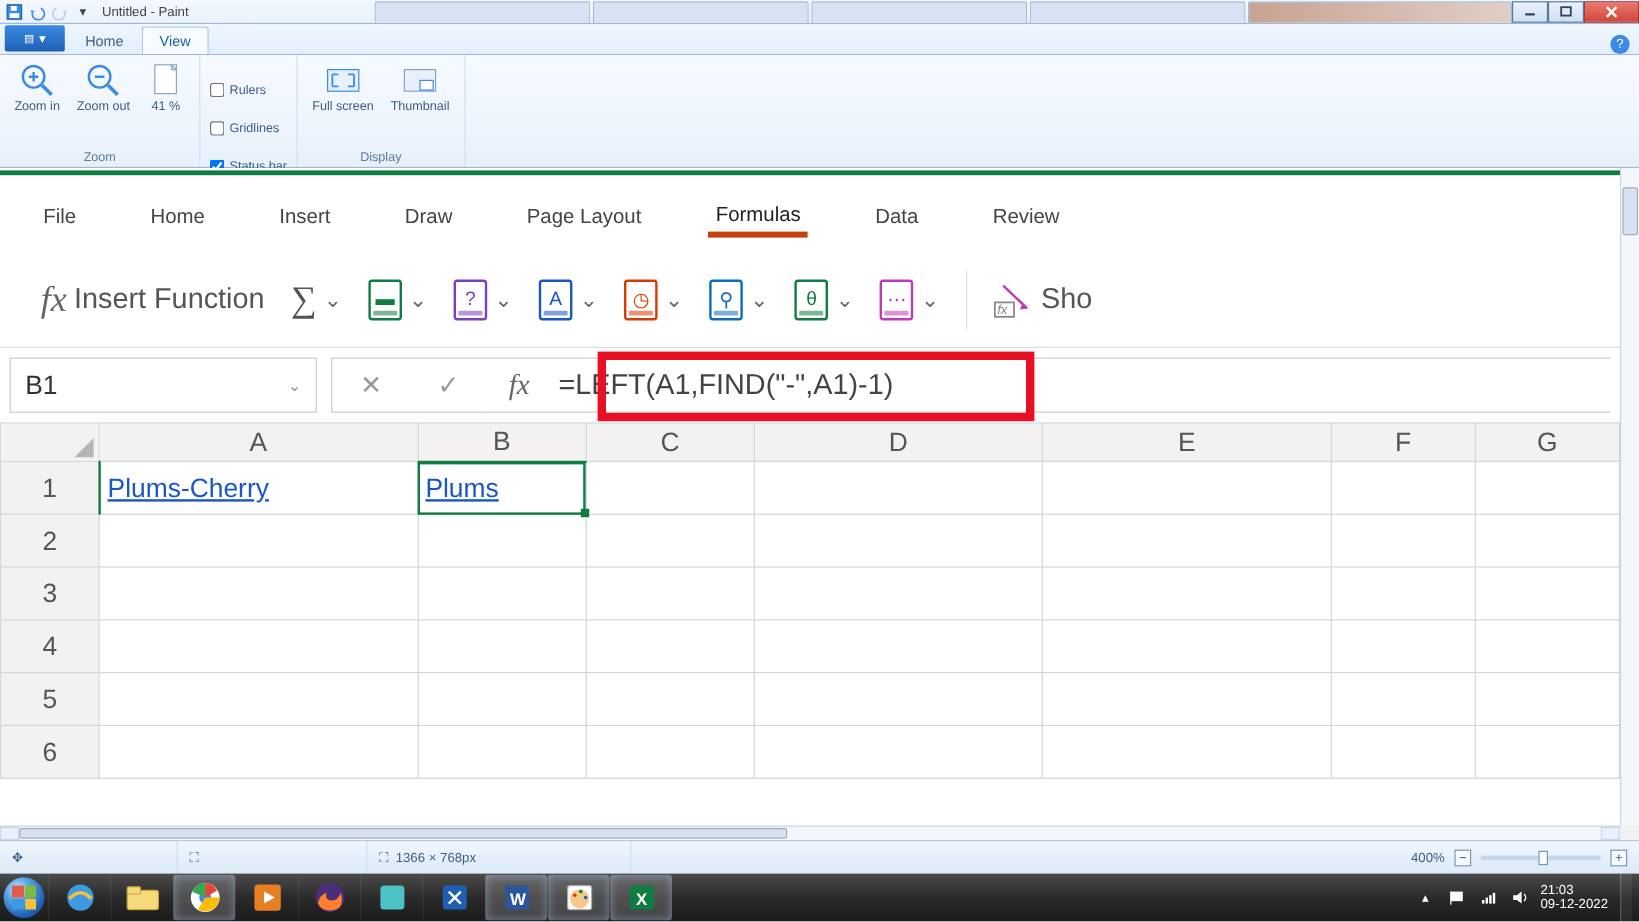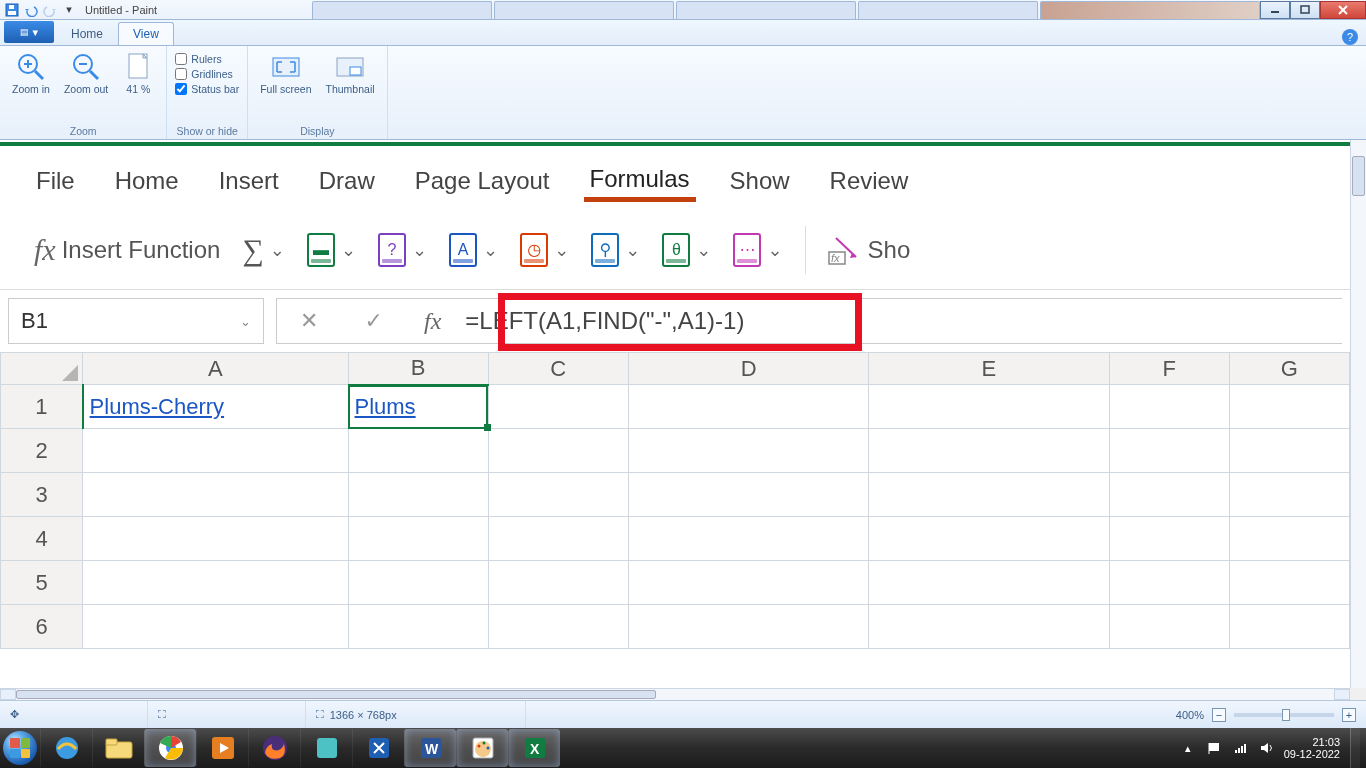--- a/index.html
+++ b/index.html
@@ -25,38 +25,38 @@
   .help-icon { margin-left:auto; margin-right:8px; width:16px; height:16px; border-radius:50%; background:#3b8be6; color:#fff; font-size:11px; display:flex; align-items:center; justify-content:center; }
 
   
   .paint-ribbon { height:94px; background:linear-gradient(180deg,#f7fbff,#e7f0fb); border-bottom:1px solid #9fb8d8; display:flex; font-size:10.5px; color:#3b5e87;}
   .rgroup { border-right:1px solid #cddff2; padding:3px 8px 1px; display:flex; flex-direction:column; align-items:center; justify-content:space-between;}
   .rgroup .controls { display:flex; gap:6px; align-items:flex-start; }
   .rgroup .label { font-size:10.5px; color:#5a7aa0; text-align:center; padding-bottom:1px;}
   .rbtn { display:flex; flex-direction:column; align-items:center; gap:1px; padding:2px 4px; }
   .rbtn .ico { width:32px; height:32px; display:flex; align-items:center; justify-content:center; }
   .rbtn span { line-height:11px; }
-  .checks { display:flex; flex-direction:column; gap:3px; padding-top:4px; }
+  .checks { display:flex; flex-direction:column; gap:20px; padding-top:4px;margin-top:16px; }
   .chk { display:flex; align-items:center; gap:4px; }
   .chk input { width:12px; height:12px; }
 
   
   .canvas-wrap { position:absolute; top:140px; bottom:68px; left:0; right:0; background:#f0f0f0; overflow:hidden;}
   .canvas-wrap .vscroll { position:absolute; right:0; top:0; bottom:12px; width:16px; background:#f3f7fc; border-left:1px solid #cbd6e4; }
   .canvas-wrap .hscroll { position:absolute; left:0; right:16px; bottom:0; height:12px; background:#f3f7fc; border-top:1px solid #cbd6e4; display:flex;}
   .hscroll .thumb { position:absolute; left:16px; width:640px; top:1px; bottom:1px; background:#d6e2f1; border:1px solid #aab; border-radius:2px;}
   .hscroll .arr { width:16px; background:#e7f0fb; border:1px solid #cbd6e4;}
   .hscroll .arr.r { margin-left:auto;}
   .vscroll .thumb { position:absolute; top:16px; left:1px; right:1px; height:40px; background:#d6e2f1; border:1px solid #aab; border-radius:2px;}
 
   .canvas { position:absolute; left:0; top:0; right:16px; bottom:12px; background:#fff; }
   .canvas-inner { border-top:4px solid #107c41; margin-top:2px; }
 
   
-  .xl-tabs { display:flex; gap:28px; padding:6px 30px 0 30px; font-size:24px; color:#444; align-items:center; height:64px; }
+  .xl-tabs { display:flex; gap:50px; padding:6px 30px 0 30px; font-size:17px; color:#444; align-items:center; height:64px; }
   .xl-tab { padding:4px 6px; cursor:default; white-space:nowrap;}
   .xl-tab.active { color:#222; border-bottom:5px solid #c2410c; }
 
   
   .xl-ribbon { display:flex; align-items:center; gap:22px; padding:10px 34px; height:80px; border-bottom:1px solid #ddd; font-size:24px; color:#555;}
   .fx-ico { font-style:italic; font-family:"Cambria Math",serif; font-size:30px; color:#666;}
   .xl-rbtn { display:flex; align-items:center; gap:6px; }
   .book { width:28px; height:34px; border:2px solid currentColor; border-radius:3px; position:relative; display:flex; align-items:center; justify-content:center; font-size:16px; }
   .book::after{content:""; position:absolute; left:2px; right:2px; bottom:2px; height:4px; background:currentColor; opacity:.55; border-radius:1px;}
   .chev { font-size:18px; color:#666; }
@@ -100,21 +100,21 @@
 
   
   .win-taskbar { position:absolute; left:0; right:0; bottom:0; height:40px; background:linear-gradient(180deg,#4b4b4b 0%, #2a2a2a 50%, #1b1b1b 100%); display:flex; align-items:center;}
   .start-orb { width:40px; height:40px; display:flex; align-items:center; justify-content:center;}
   .orb { width:34px;height:34px;border-radius:50%; background:radial-gradient(circle at 35% 30%, #cfe9ff 0%, #5aa6e6 30%, #1e5fb3 70%, #113a66 100%); display:grid; grid-template-columns:1fr 1fr; grid-template-rows:1fr 1fr; gap:1px; padding:7px;}
   .orb div{border-radius:1px;}
   .orb .r{background:#e25b4a;} .orb .g{background:#7fba3c;} .orb .b{background:#3b9ae0;} .orb .y{background:#f5c33b;}
   .task-icon { width:52px; height:38px; display:flex; align-items:center; justify-content:center; border-left:1px solid rgba(255,255,255,.07);}
   .task-icon.active { background:rgba(255,255,255,.18); box-shadow:0 0 8px rgba(170,200,255,.5) inset; border-radius:3px;}
   .tray { margin-left:auto; display:flex; align-items:center; gap:10px; color:#fff; font-size:11px; padding-right:6px;}
-  .tray .dt { text-align:right; line-height:12px;}
+  .tray .dt { text-align:left; line-height:12px;}
   .tray .showdesk { width:10px; height:40px; border-left:1px solid rgba(255,255,255,.2); background:rgba(255,255,255,.06);}
   .tico { width:16px; height:16px; display:flex; align-items:center; justify-content:center;}
 </style>
 </head>
 <body>
 
 <div class="titlebar">
   <div class="qat">
     <div class="qat-btn">
         <svg width="14" height="14">
@@ -258,21 +258,21 @@
   <div class="canvas">
     <div class="canvas-inner">
 
       <div class="xl-tabs">
         <div class="xl-tab">File</div>
         <div class="xl-tab">Home</div>
         <div class="xl-tab">Insert</div>
         <div class="xl-tab">Draw</div>
         <div class="xl-tab">Page Layout</div>
         <div class="xl-tab active">Formulas</div>
-        <div class="xl-tab">Show</div>
+        <div class="xl-tab">Data</div>
         <div class="xl-tab">Review</div>
       </div>
 
       <div class="xl-ribbon">
         <div class="xl-rbtn">
           <span class="fx-ico">fx</span>
           <span>Insert Function</span>
         </div>
         <div class="xl-rbtn">
             <span style="font-size:30px;font-family:'Cambria Math',serif;">∑</span>

